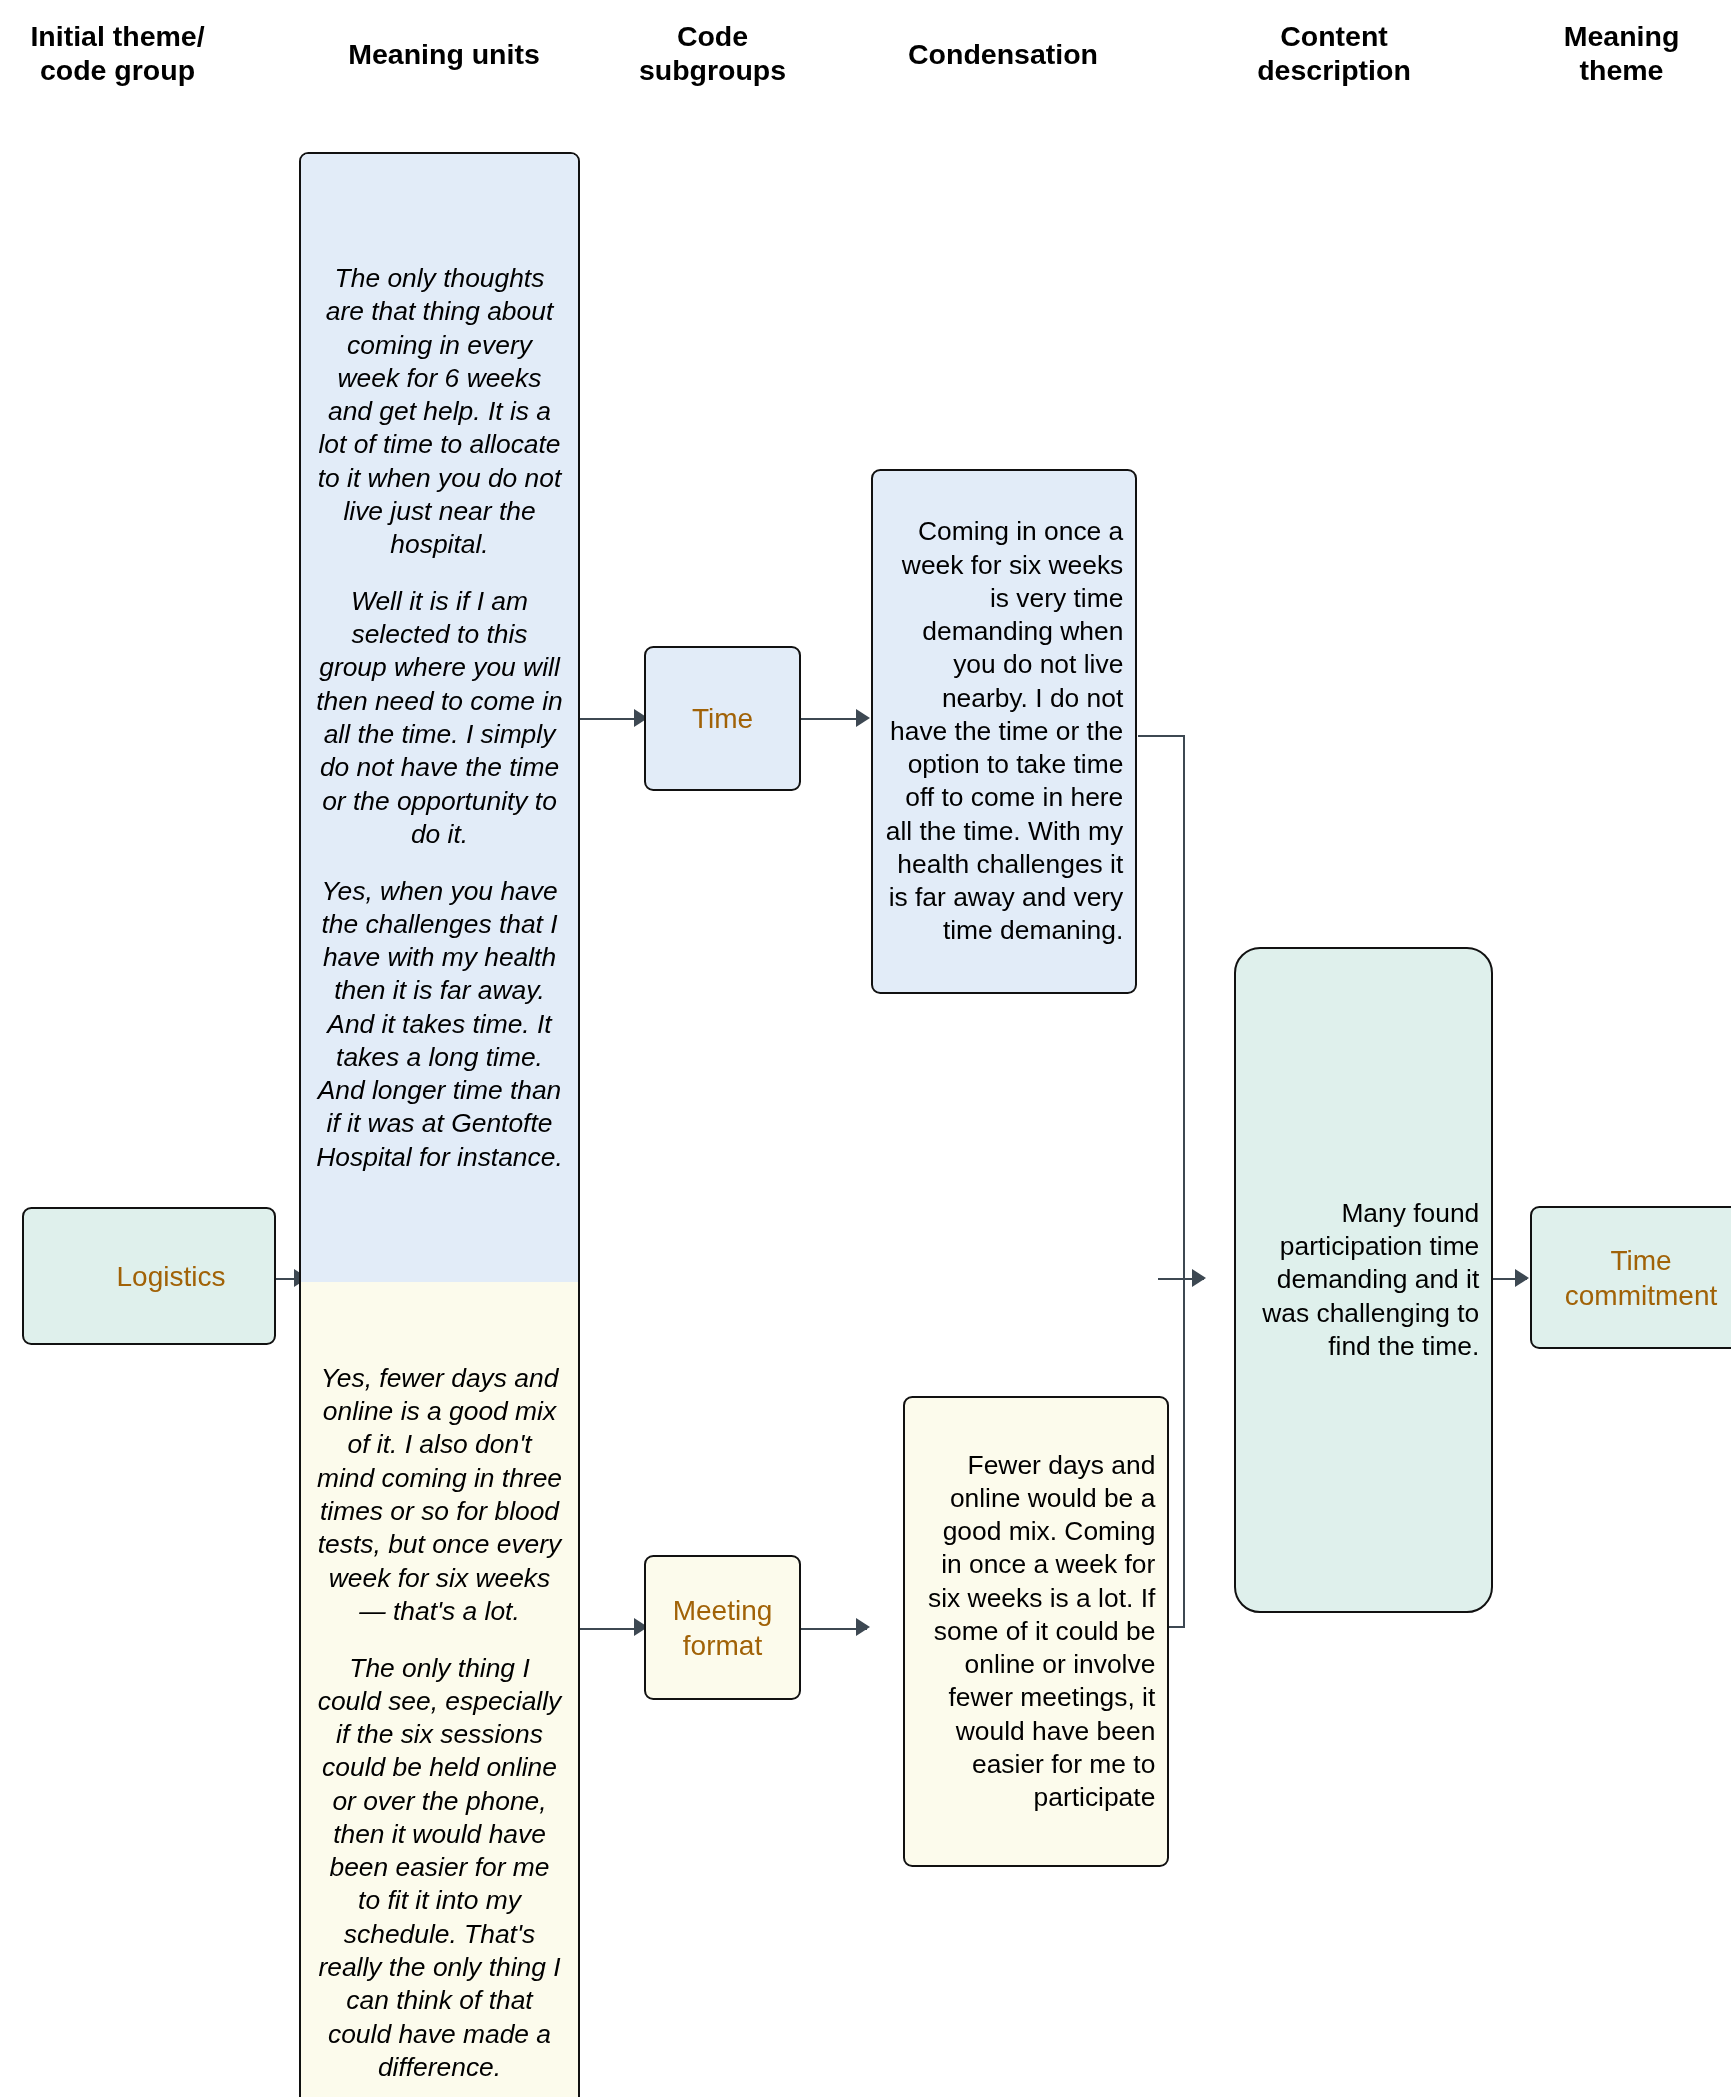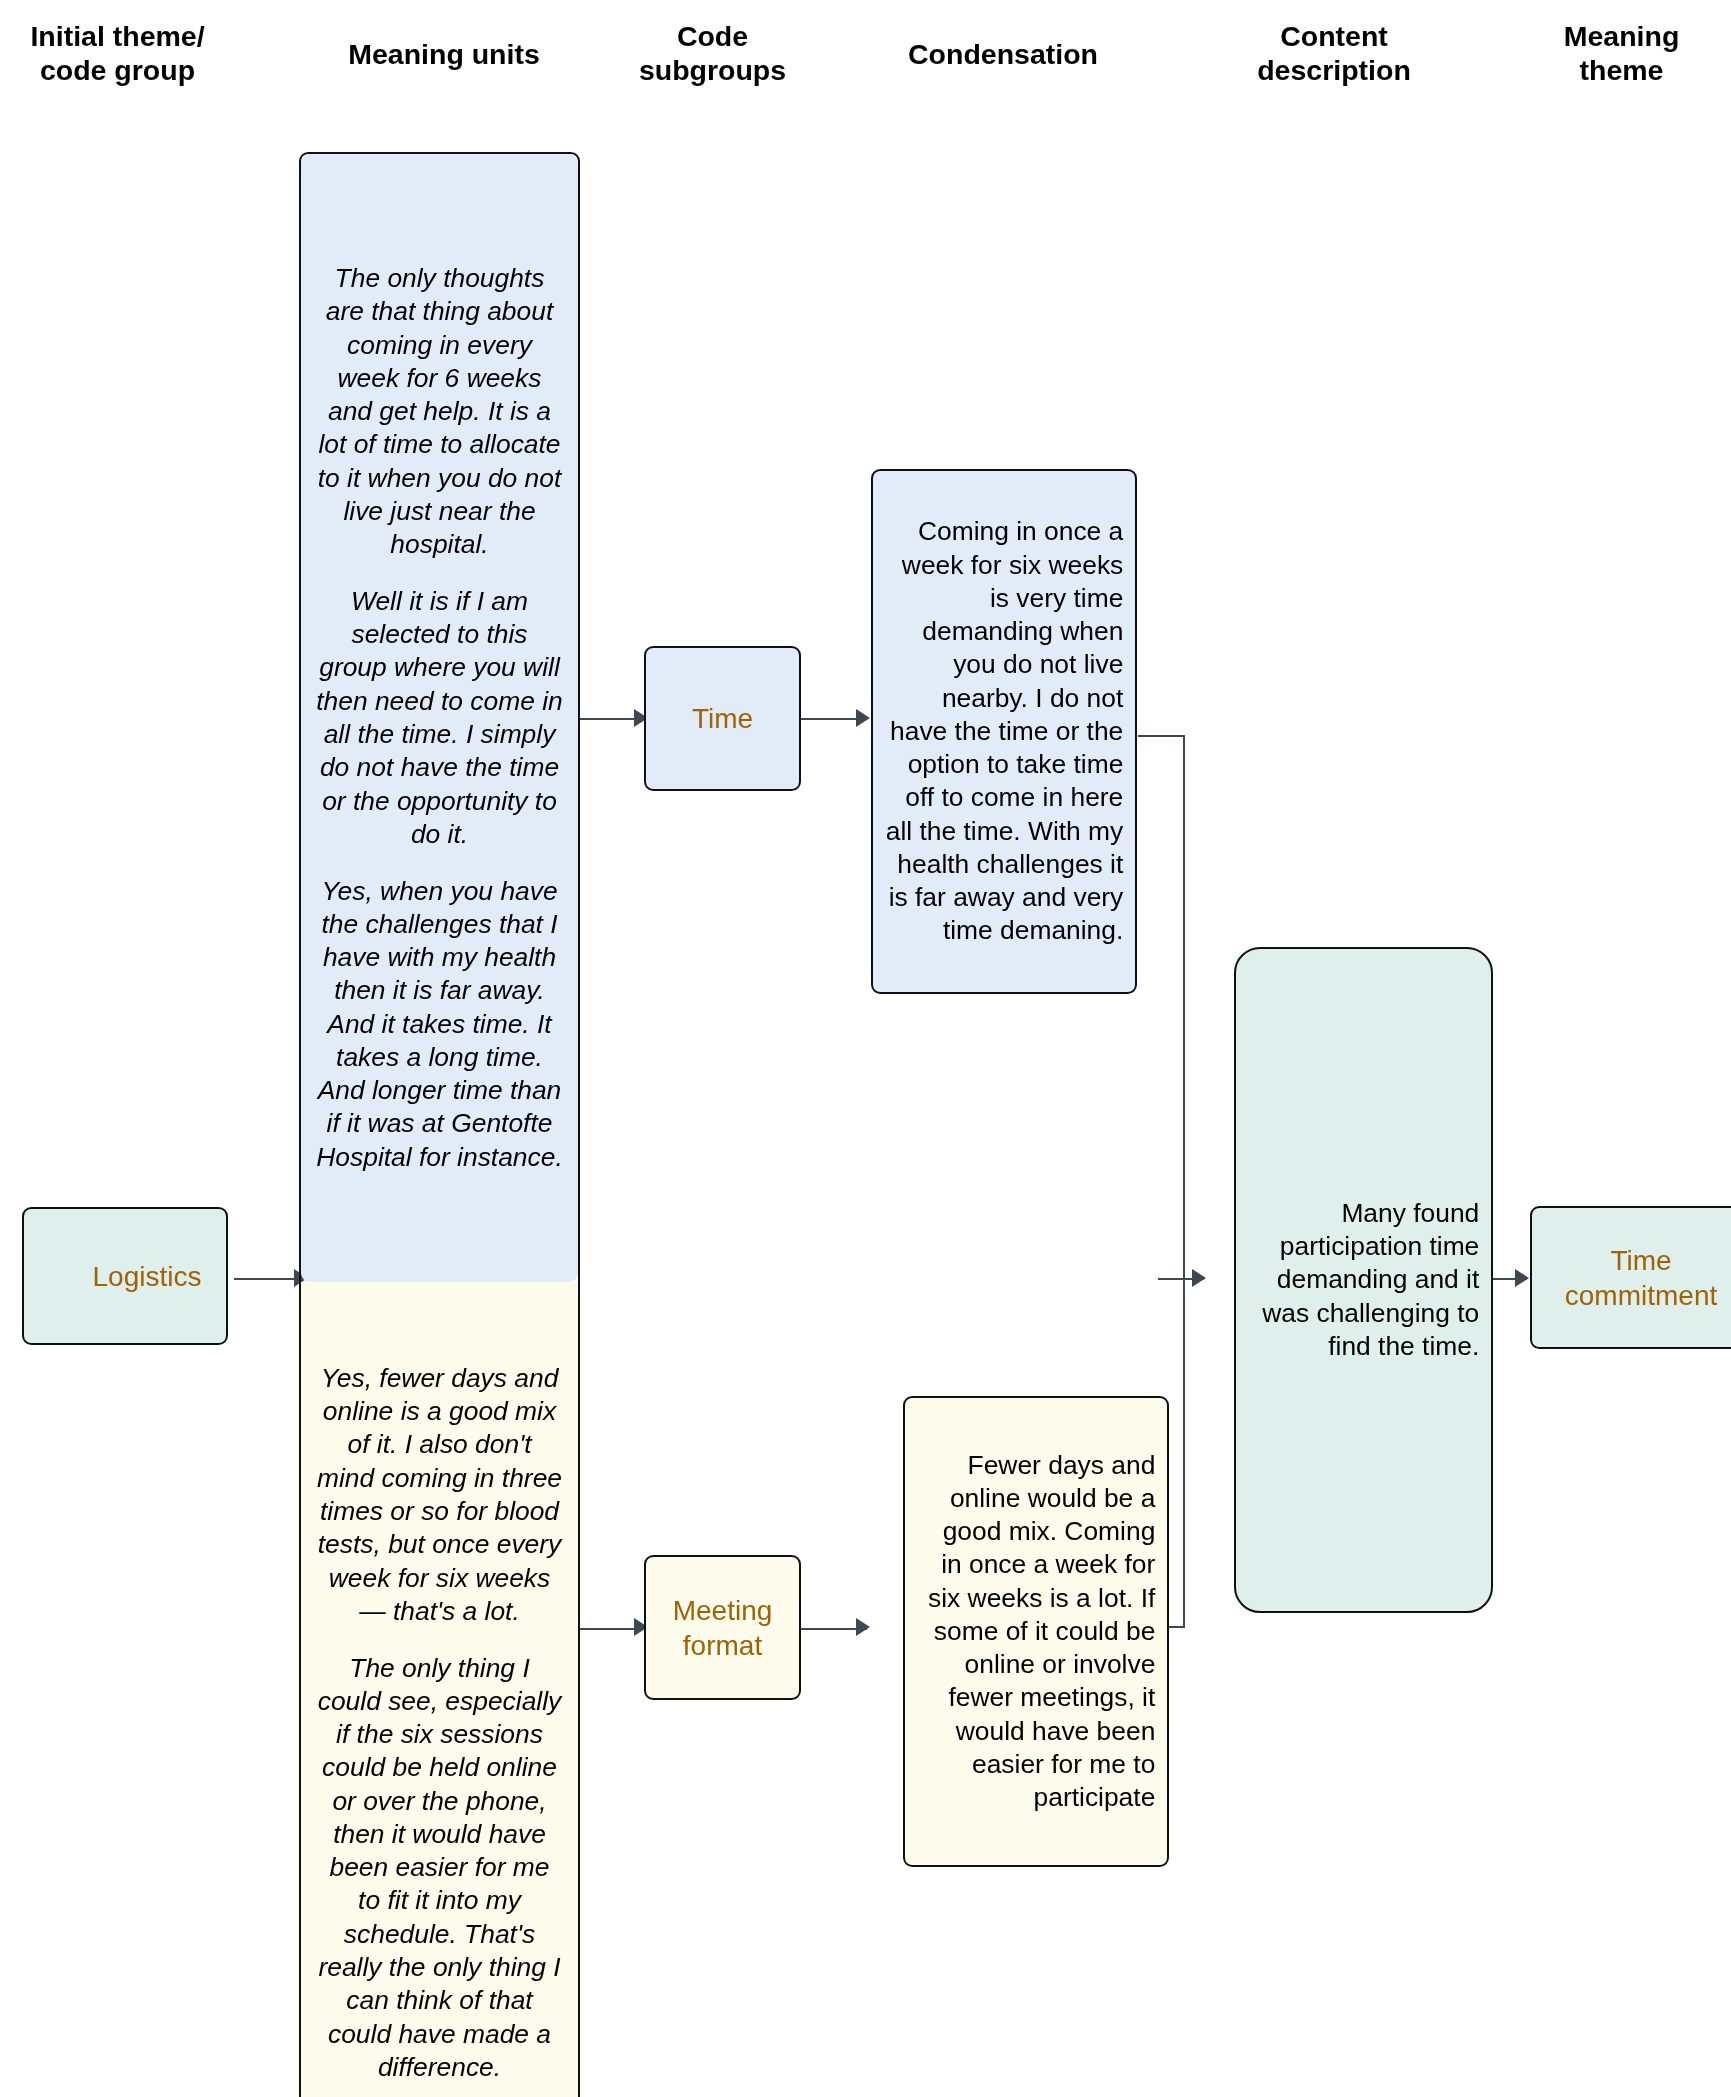--- a/index.html
+++ b/index.html
@@ -49,21 +49,21 @@
     display: flex;
     flex-direction: column;
   }
   .mu-band {
     flex: 0 0 auto;
     padding: 14.3px 14.3px 14.3px 14.3px;
     display: flex;
     flex-direction: column;
     justify-content: center;
   }
-  .mu-band.blue  { background: #e2ecf8; border-radius: 9px; }
+  .mu-band.blue  { background: #e2ecf8; }
   .mu-band.cream { background: #fcfbec; }
 
   .quote {
     font-style: italic;
     font-size: 26.4px;
     line-height: 1.26;
     text-align: center;
     color: #000;
   }
   .quote + .quote { margin-top: 23.5px; }
@@ -136,21 +136,21 @@
   <div class="conn conn-h" style="left:1138px; top:735px; width:47px;"></div>
   <div class="conn conn-v" style="left:1183px; top:735px; height:892px;"></div>
   <div class="conn conn-h" style="left:1138px; top:1626px; width:47px;"></div>
   <div class="conn conn-h" style="left:1183px; top:1278px; width:0px;"></div>
   <div class="conn conn-h" style="left:1158px; top:1278px; width:46px;"></div>
   <div class="arrow" style="left:1192px; top:1269px;"></div>
 
   <div class="conn conn-h" style="left:1468px; top:1278px; width:59px;"></div>
   <div class="arrow" style="left:1515px; top:1269px;"></div>
 
-  <div class="node fill-mint" style="left:22px; top:1207px; width:206px; height:138px;padding-left:44px;">
+  <div class="node fill-mint" style="left:22px; top:1207px; width:254px; height:138px;padding-left:44px;">
     <div class="label-text">Logistics</div>
   </div>
 
   <div class="meaning-units" style="left:299px; top:152px; width:281px; height:2009px;">
 
     <div class="mu-band blue" style="height:1128px;">
       <div class="quote">The only thoughts are that thing about coming in every week for 6 weeks and get help. It is a lot of time to allocate to it when you do not live just near the hospital.</div>
       <div class="quote">Well it is if I am selected to this group where you will then need to come in all the time. I simply do not have the time or the opportunity to do it.</div>
       <div class="quote">Yes, when you have the challenges that I have with my health then it is far away. And it takes time. It takes a long time. And longer time than if it was at Gentofte Hospital for instance.</div>
     </div>

